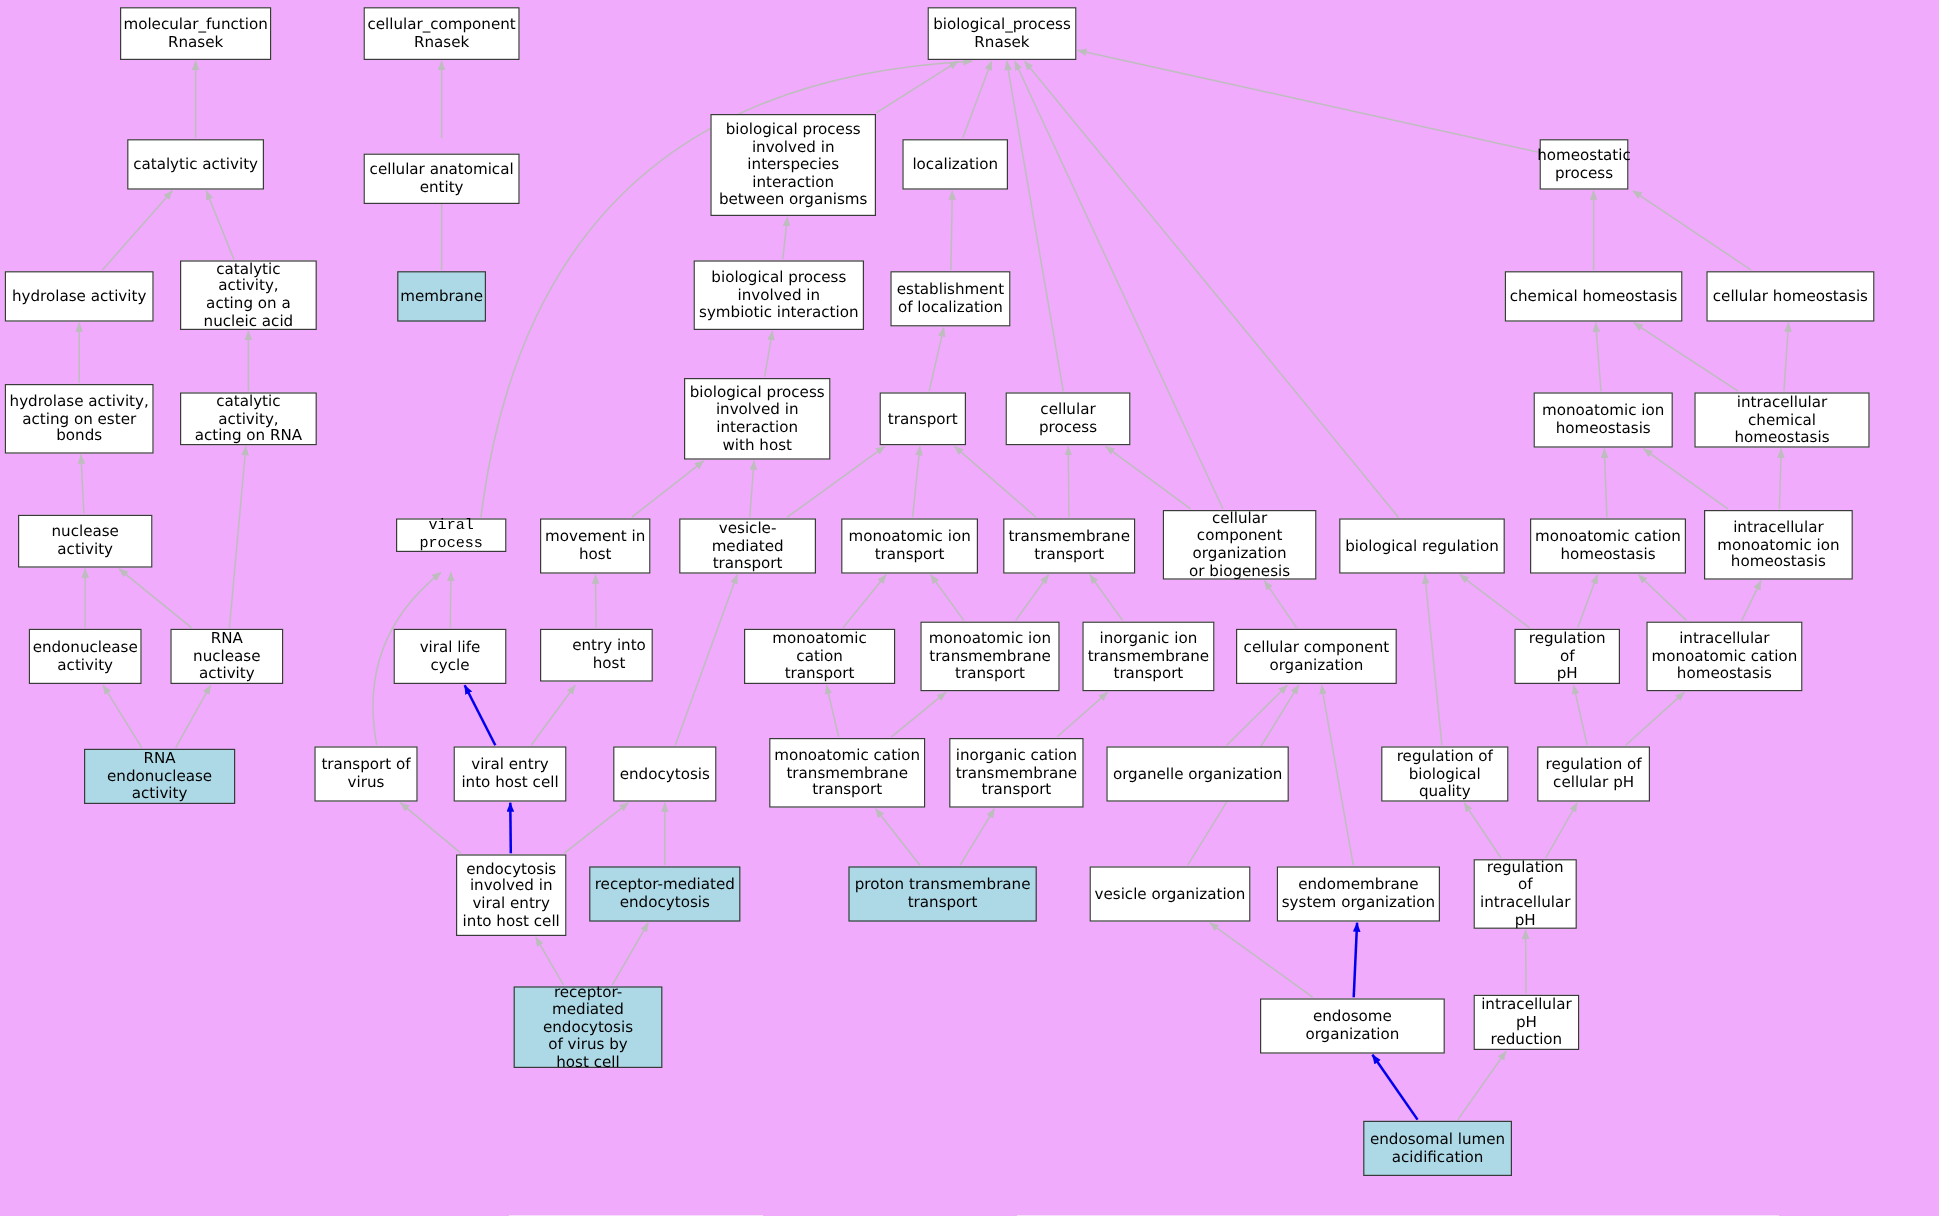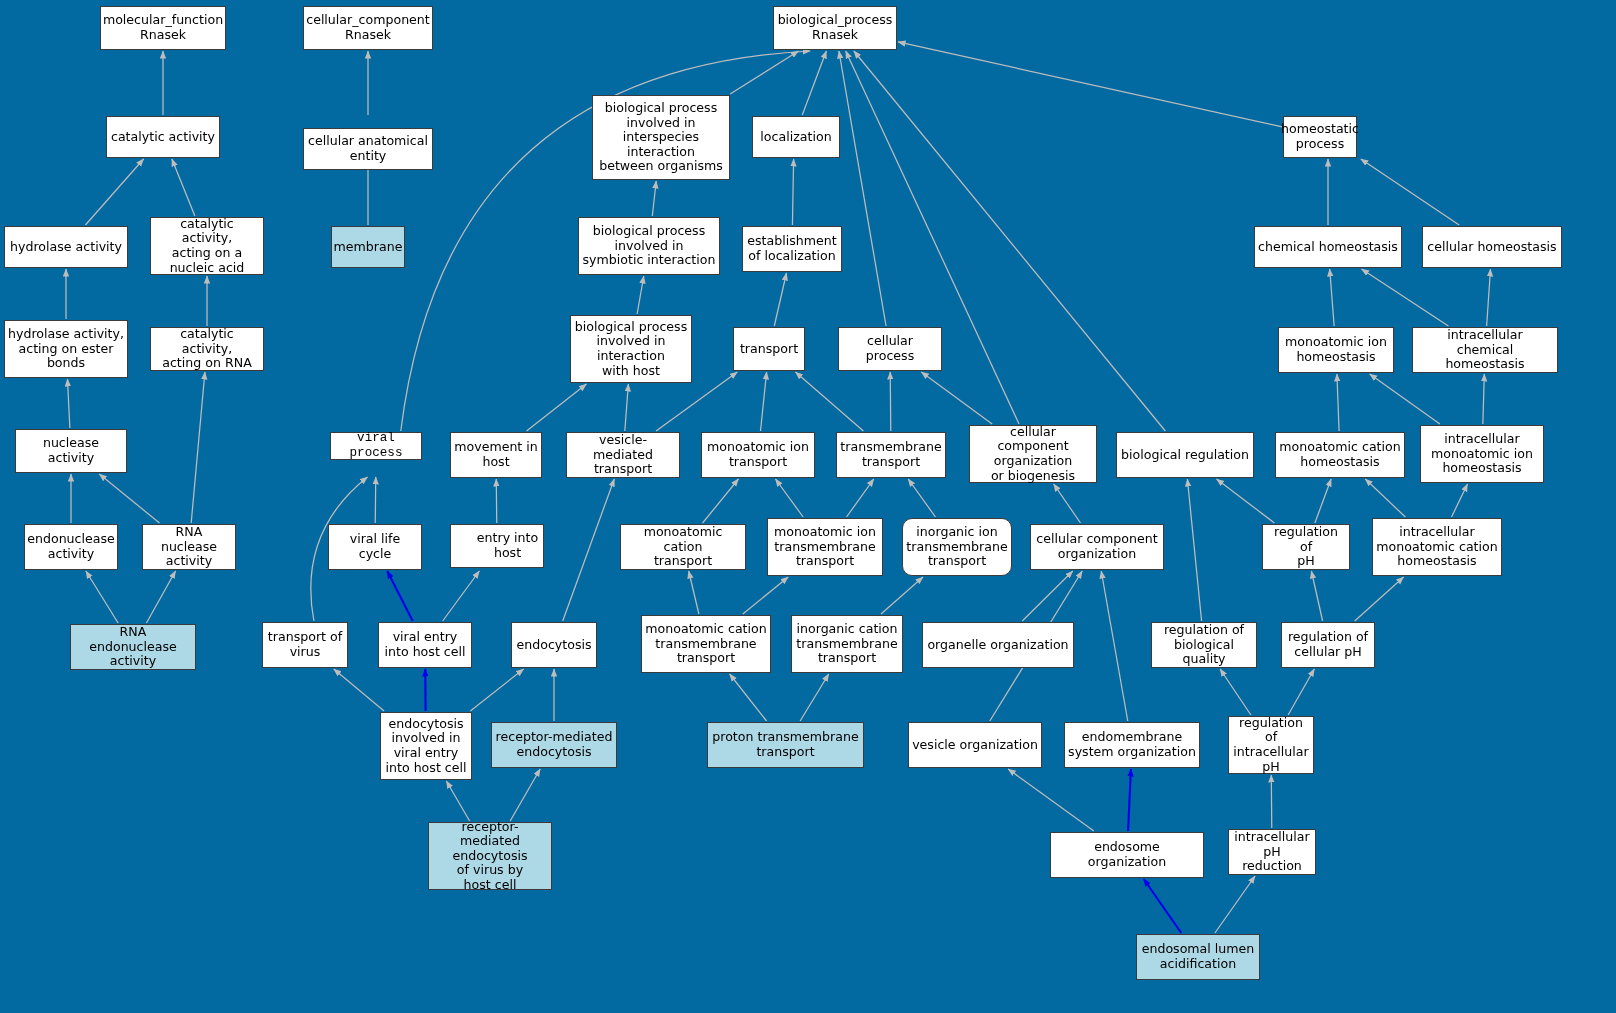--- a/index.html
+++ b/index.html
@@ -1,18 +1,18 @@
 <!DOCTYPE html>
 <html><head>
 <meta charset="utf-8">
 <title>Gene Ontology DAG — Rnasek</title>
 <style>
   html,body{margin:0;padding:0;background:#ffffff;}
   body{font-family:"DejaVu Sans","Liberation Sans",sans-serif;}
-  #canvas{position:relative;width:1616px;height:1013px;background:#0369a1;overflow:hidden;}
+  #canvas{position:relative;width:1616px;height:1013px;background:#f0abfc;overflow:hidden;}
   svg#edges{position:absolute;left:0;top:0;width:1616px;height:1013px;pointer-events:none;}
   .node{
     position:absolute;
     box-sizing:border-box;
     border:1.4px solid #3a3a3a;
     background:#ffffff;
     display:flex;
     align-items:center;
     justify-content:center;
     text-align:center;
@@ -182,21 +182,21 @@
       <div class="node" style="left: 1420px; top: 425px; width: 124px; height: 58px;">intracellular
 monoatomic ion
 homeostasis</div>
       <div class="node" style="left: 328px; top: 524px; width: 94px; height: 46px;">viral life cycle</div>
       <div class="node" style="left: 450px; top: 524px; width: 94px; height: 44px; padding-left: 24px;">entry into host</div>
       <div class="node" style="left: 620px; top: 524px; width: 126px; height: 46px;">monoatomic cation
 transport</div>
       <div class="node" style="left: 767px; top: 518px; width: 116px; height: 58px;">monoatomic ion
 transmembrane
 transport</div>
-      <div class="node" style="left: 902px; top: 518px; width: 110px; height: 58px; border-radius: 10px;">inorganic ion
+      <div class="node" style="left: 902px; top: 518px; width: 110px; height: 58px;">inorganic ion
 transmembrane
 transport</div>
       <div class="node" style="left: 1030px; top: 524px; width: 134px; height: 46px;">cellular component
 organization</div>
       <div class="node" style="left: 1262px; top: 524px; width: 88px; height: 46px;">regulation of
 pH</div>
       <div class="node" style="left: 1372px; top: 518px; width: 130px; height: 58px;">intracellular
 monoatomic cation
 homeostasis</div>
       <div class="node" style="left: 15px; top: 429px; width: 112px; height: 44px;">nuclease activity</div>

